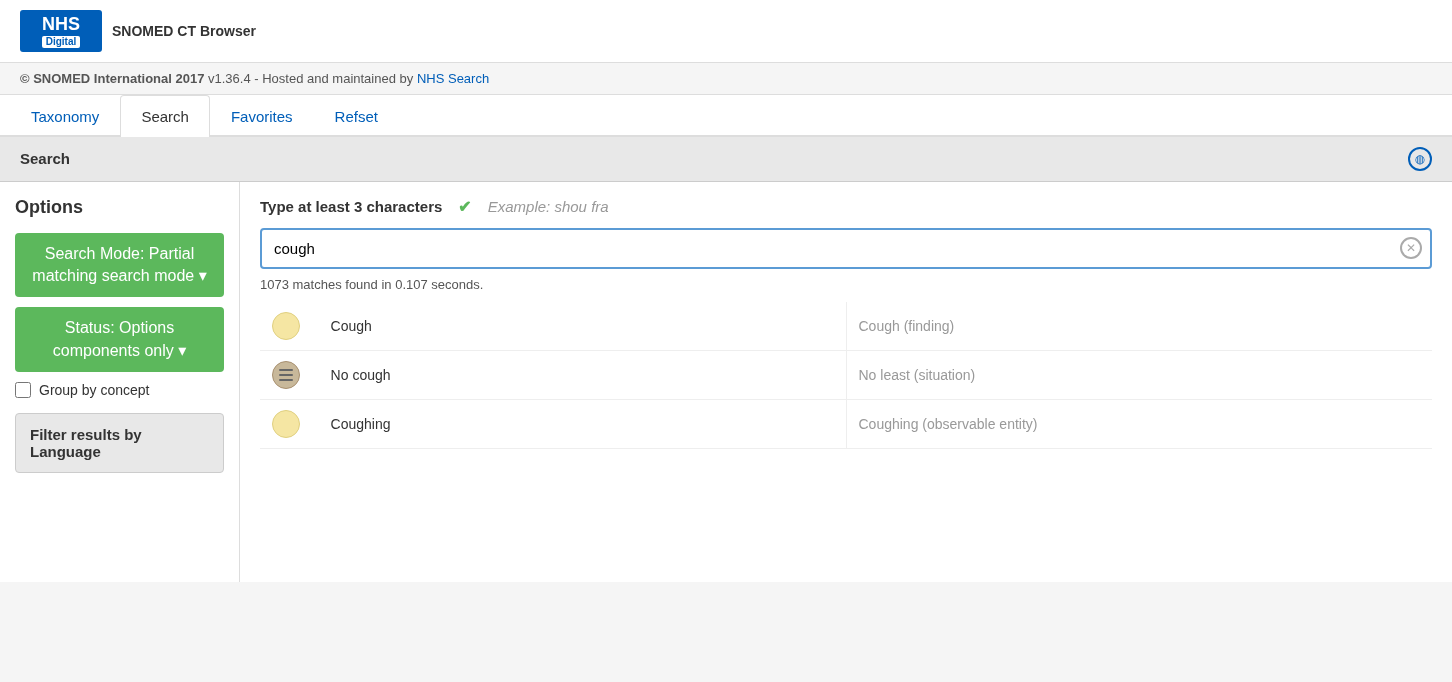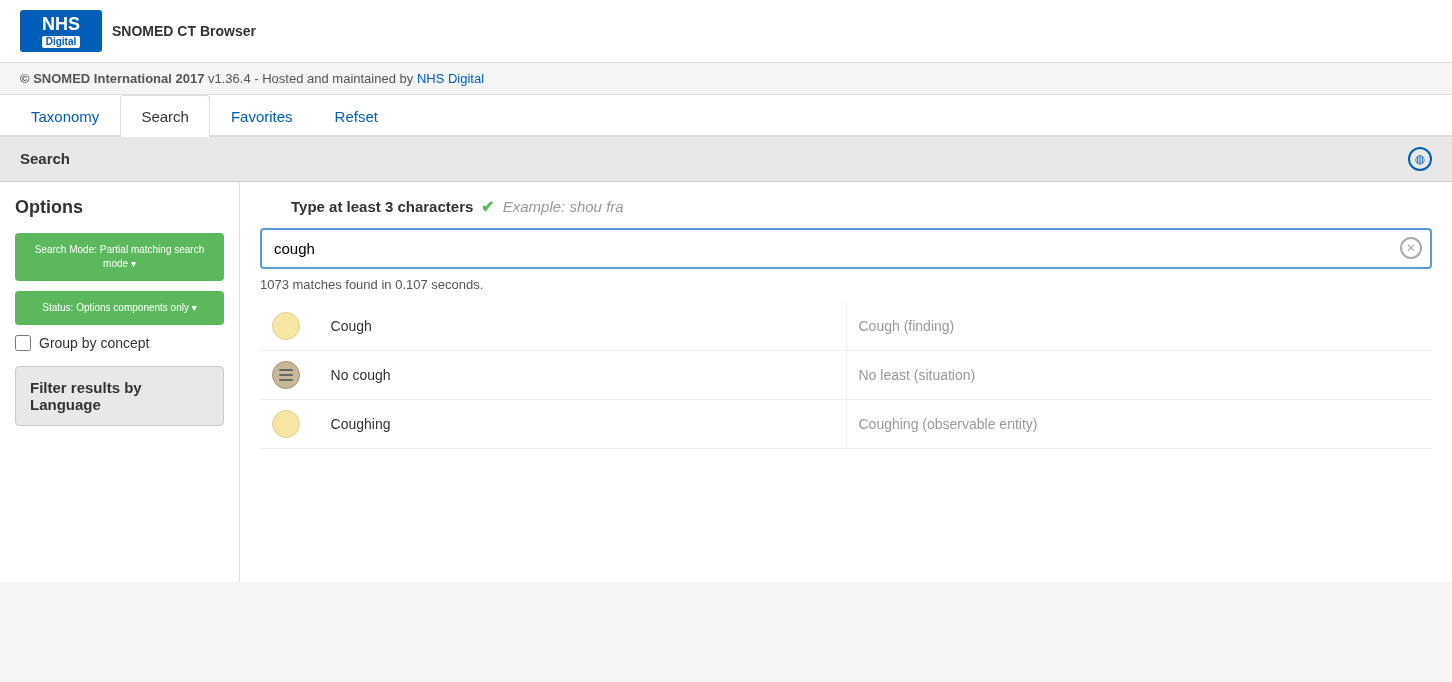--- a/index.html
+++ b/index.html
@@ -125,21 +125,21 @@
       margin-bottom: 15px;
     }
     .btn-green {
       background: #5cb85c;
       color: #fff;
       border: none;
       border-radius: 4px;
       padding: 10px 14px;
       width: 100%;
       cursor: pointer;
-      font-size: 10px;
+      font-size: 16px;
       text-align: center;
       margin-bottom: 10px;
       line-height: 1.4;
     }
     .group-concept {
       display: flex;
       align-items: center;
       gap: 8px;
       margin-bottom: 15px;
       font-size: 14px;
@@ -168,22 +168,21 @@
       flex: 1;
       padding: 15px 20px;
       background: #fff;
     }
     .type-instruction {
       font-size: 15px;
       font-weight: bold;
       margin-bottom: 12px;
       display: flex;
       align-items: center;
-      gap: 8px;
-      margin-left: 31px;
+      gap: 16px;
     }
     .type-instruction .checkmark {
       color: #5cb85c;
       font-size: 16px;
     }
     .type-instruction .example {
       color: #999;
       font-weight: normal;
       font-style: italic;
     }
@@ -289,21 +288,21 @@
   <div class="nhs-logo">
     <span>NHS</span>
     <span class="digital">Digital</span>
   </div>
   <span class="header-title">SNOMED CT Browser</span>
 </div>
 
 <div class="subtitle-bar">
   <strong>© SNOMED International 2017</strong>
   <span>v1.36.4 - Hosted and maintained by</span>
-  <a href="#">NHS Digital</a>
+  <a href="#">NHS Search</a>
 </div>
 
 <div class="tabs-container">
   <div class="tab">Taxonomy</div>
   <div class="tab active">Search</div>
   <div class="tab">Favorites</div>
   <div class="tab">Refset</div>
 </div>
 
 <div class="search-panel-header">

